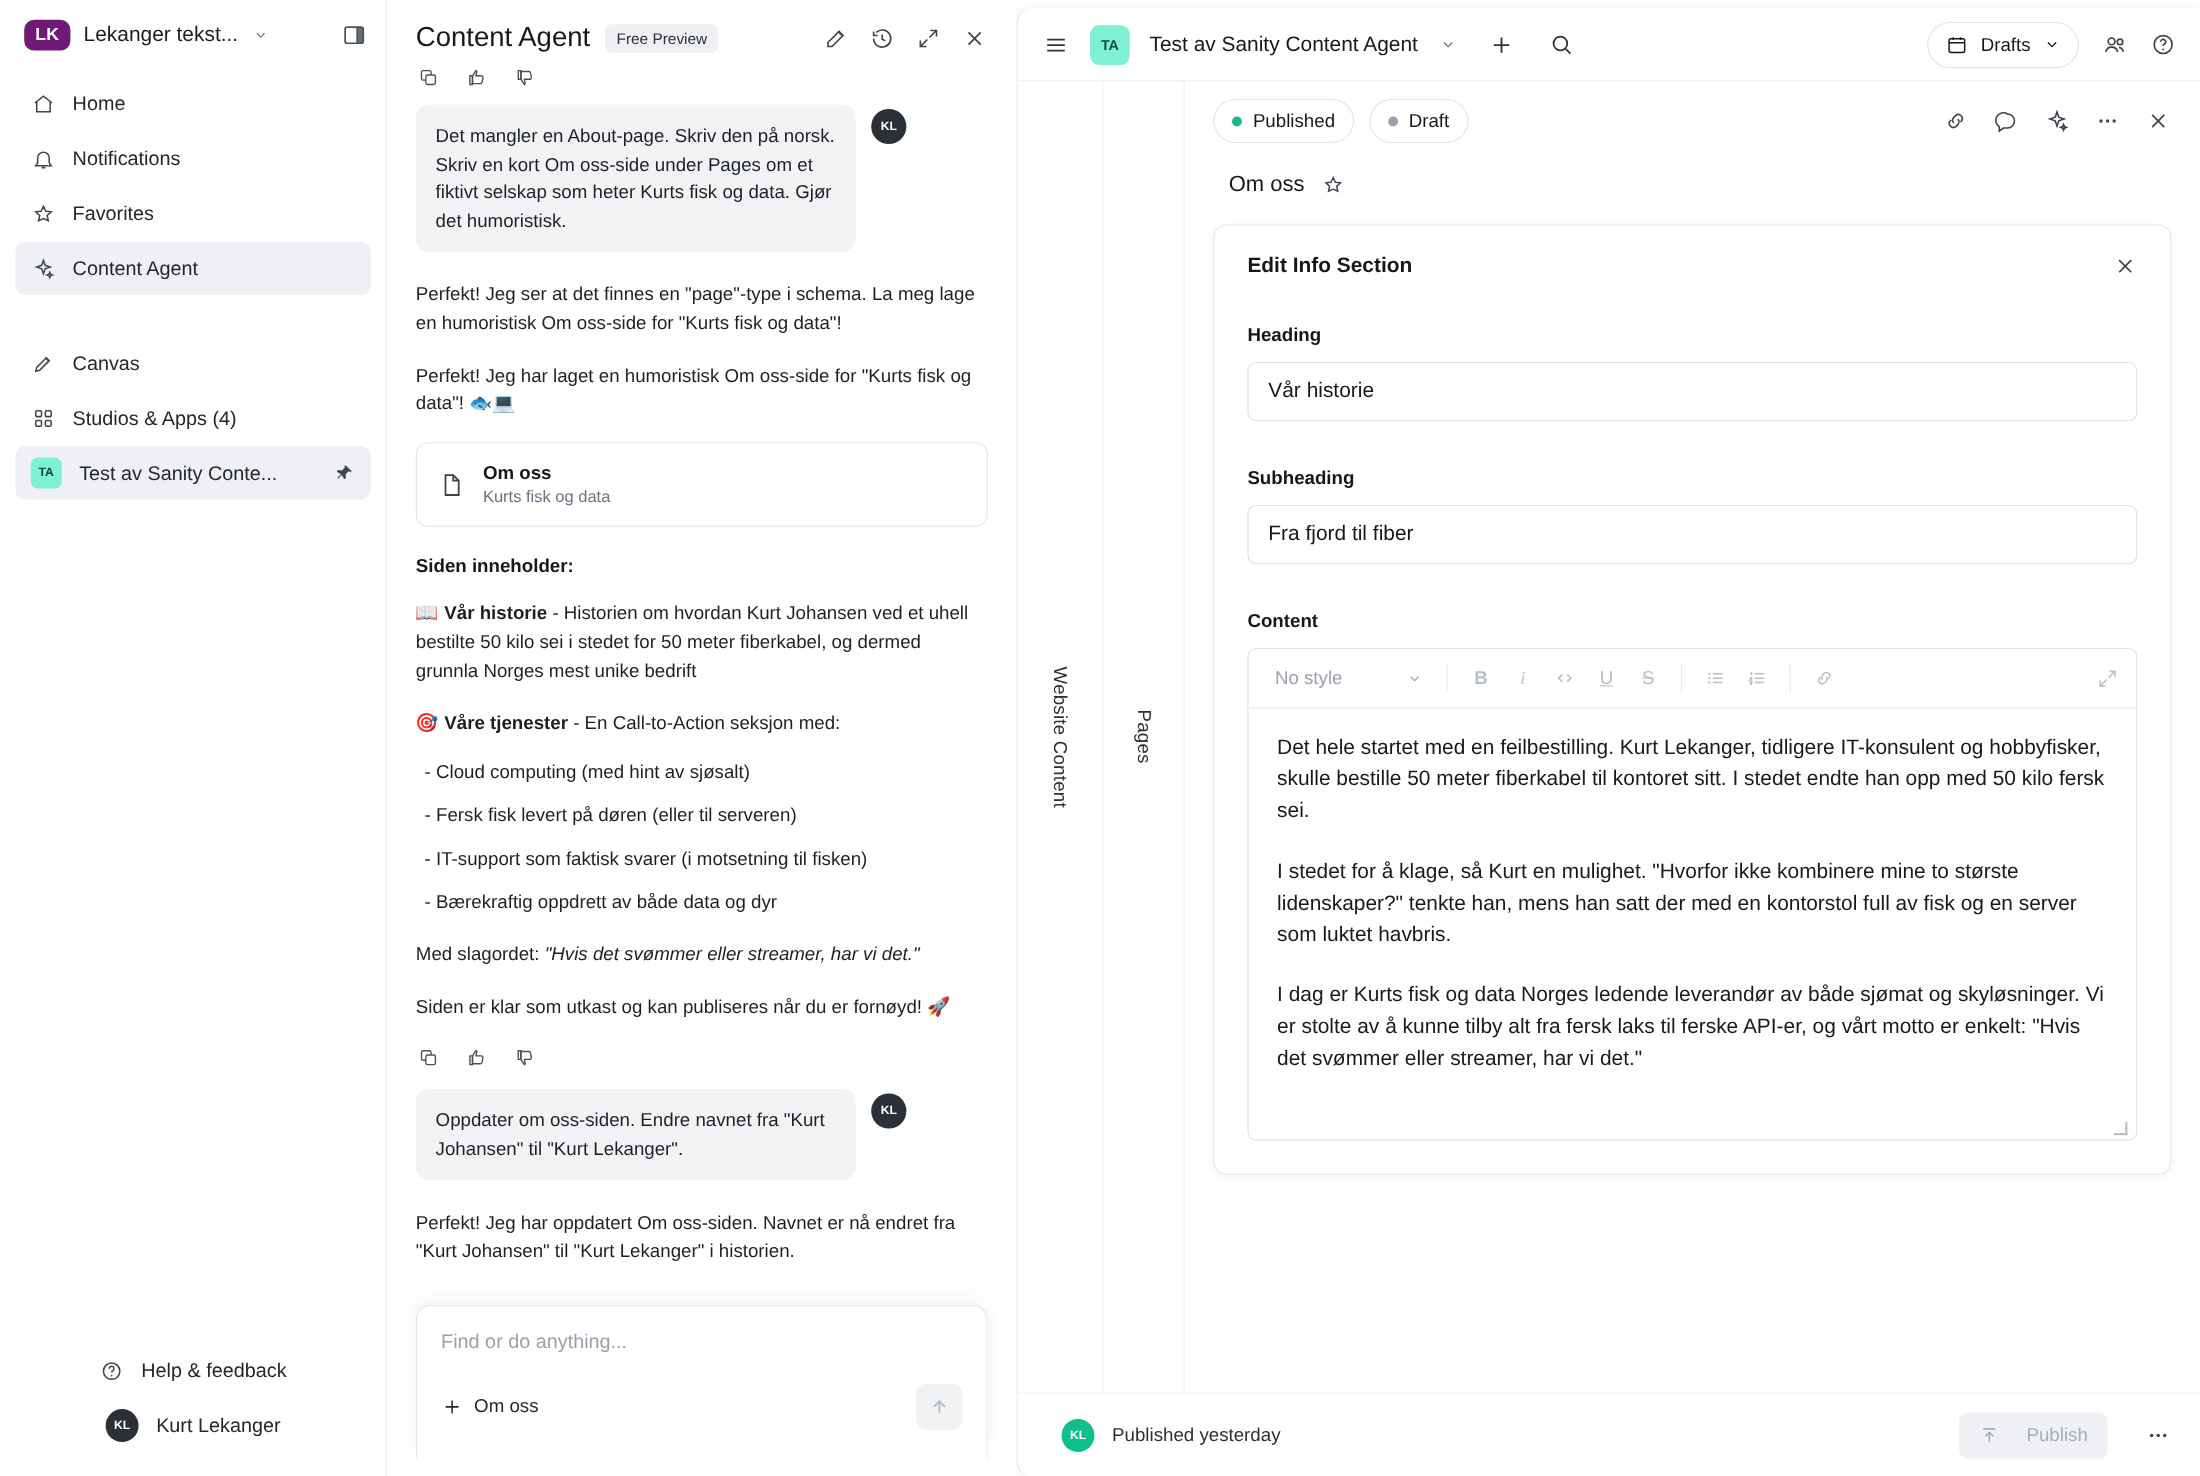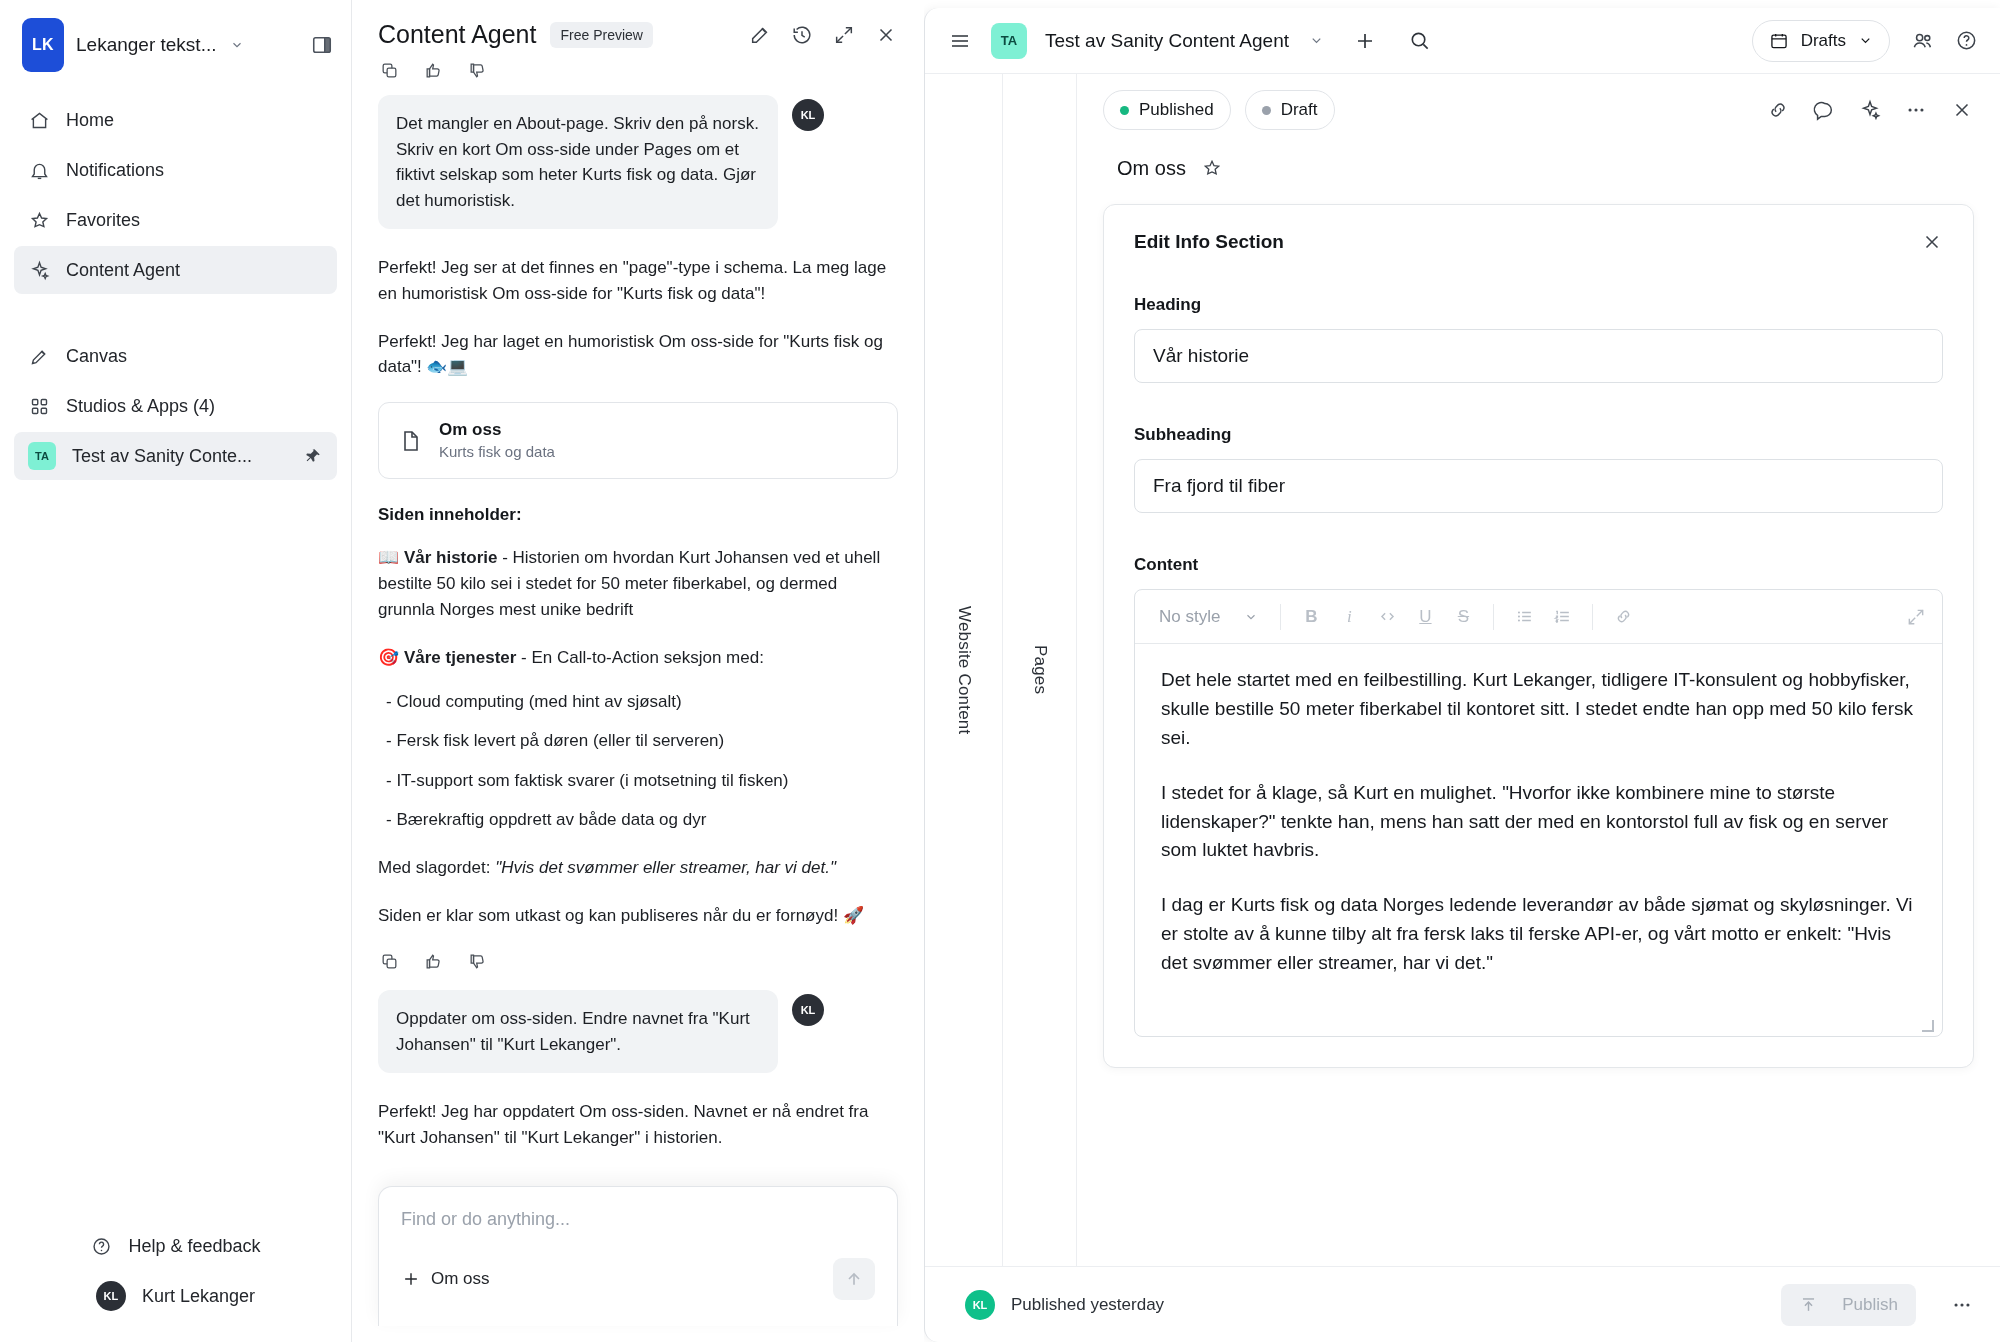--- a/index.html
+++ b/index.html
@@ -27,23 +27,23 @@
     flex-direction: column;
     padding: 0;
     position: relative;
   }
   .sb-top {
     display: flex; align-items: center;
     gap: 12px;
     padding: 18px 16px 14px 22px;
   }
   .avatar-sq {
-    width: 42px; height: 54px;
+    width: 42px; height: 28px;
     border-radius: 9px;
-    background: #1d4ed8;
+    background: #701a75;
     color: #ffffff;
     font-size: 16px; font-weight: 700;
     display: flex; align-items: center; justify-content: center;
     letter-spacing: .3px;
     flex: 0 0 auto;
   }
   .sb-title {
     font-size: 19px; color: #1b1d21; font-weight: 400;
     white-space: nowrap; overflow: hidden; text-overflow: ellipsis;
     max-width: 170px;
@@ -314,21 +314,21 @@
     overflow: hidden;
   }
   .ed-toolbar {
     display: flex; align-items: center;
     height: 54px;
     border-bottom: 1px solid #e6e9ec;
     padding: 0 8px 0 12px;
     gap: 2px;
   }
   .style-select {
-    display: flex; align-items: center; gap: 24px;
+    display: flex; align-items: center; gap: 59px;
     font-size: 17px; color: #9aa1ab;
     padding: 8px 10px 8px 12px;
     border-radius: 6px;
   }
   .tb-sep { width: 1px; height: 26px; background: #e6e9ec; margin: 0 10px; }
   .tb-btn {
     width: 36px; height: 36px; border-radius: 6px;
     display: flex; align-items: center; justify-content: center;
     color: #b9bfc7; font-size: 17px;
   }

